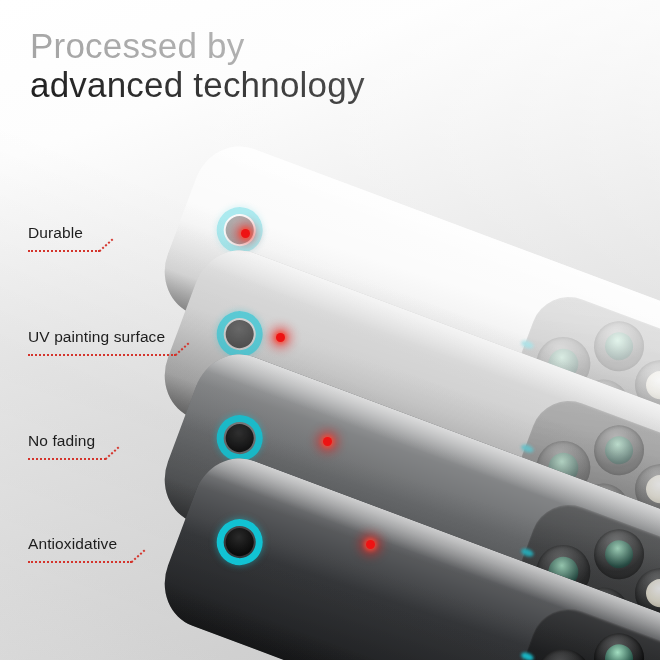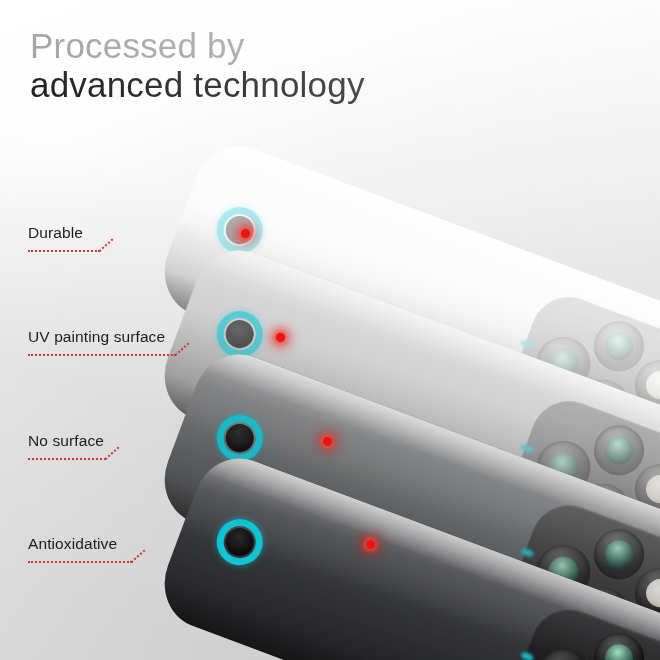--- a/index.html
+++ b/index.html
@@ -271,21 +271,21 @@
       <div class="lead" style="left: 110px; top: 233px; width: 130px;"></div>
       <div class="dot halo" style="left: 241px; top: 229px;"></div>
       <div class="callout" style="left: 28px; top: 326px; width: 1px; height: 30px;">
         <div class="ctext">UV painting surface</div>
         <div class="uline" style="width: 148px;"></div>
         <div class="diag" style="left: 148px;"></div>
       </div>
       <div class="lead" style="left: 186px; top: 337px; width: 90px;"></div>
       <div class="dot halo" style="left: 276px; top: 333px;"></div>
       <div class="callout" style="left: 28px; top: 430px; width: 1px; height: 30px;">
-        <div class="ctext">No surface</div>
+        <div class="ctext">No fading</div>
         <div class="uline" style="width: 78px;"></div>
         <div class="diag" style="left: 78px;"></div>
       </div>
       <div class="lead" style="left: 116px; top: 441px; width: 207px;"></div>
       <div class="dot halo" style="left: 323px; top: 437px;"></div>
       <div class="callout" style="left: 28px; top: 533px; width: 1px; height: 30px;">
         <div class="ctext">Antioxidative</div>
         <div class="uline" style="width: 104px;"></div>
         <div class="diag" style="left: 104px;"></div>
       </div>

